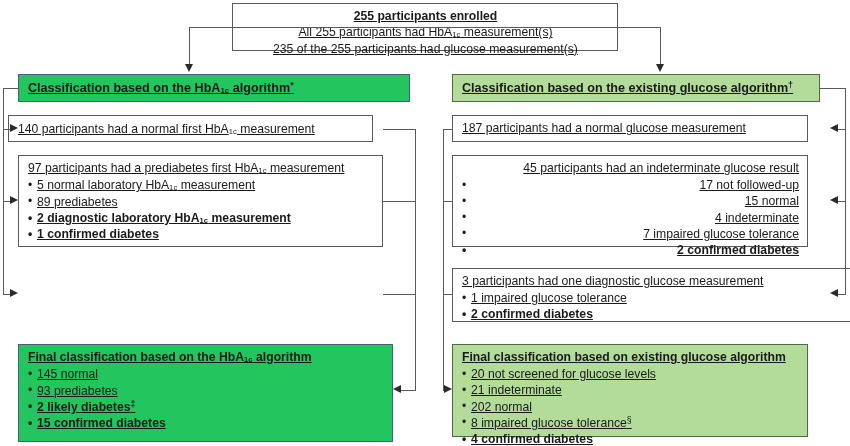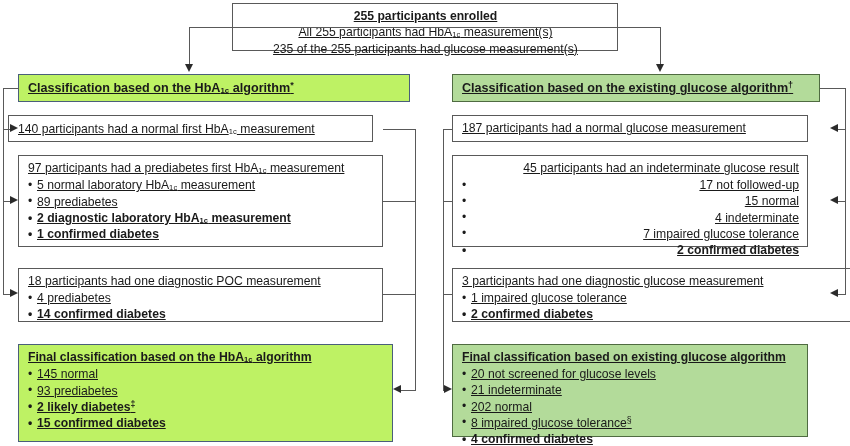--- a/index.html
+++ b/index.html
@@ -30,21 +30,21 @@
     font-size: 12.2px;
     line-height: 1.33;
     color: #1a1a1a;
     padding: 4px 8px 4px 9px;
     text-decoration: underline;
   }
   .box.enroll {
     text-align: center;
     padding-top: 4px;
   }
-  .box.blue  { background: #bef264; border-color: #4a5e7a; }
+  .box.blue  { background: #22c55e; border-color: #4a5e7a; }
   .box.green { background: #b3db9a; border-color: #4f6b41; }
 
   .hdr-line { white-space: nowrap; }
   .hdr-bold { font-weight: bold; }
   .title-line { margin-bottom: 1px; }
 
   ul.bullets {
     list-style: none;
     margin: 0;
     padding: 0;
@@ -123,27 +123,20 @@
   <div class="box" style="left:18px; top:155px; width:365px; height:92px;">
     <div class="hdr-line title-line"><span>97 participants had a prediabetes first HbA</span><sub>1c</sub><span> measurement</span></div>
     <ul class="bullets">
       <li><span>5 normal laboratory HbA</span><sub>1c</sub><span> measurement</span></li>
       <li><span>89 prediabetes</span></li>
       <li class="b"><span>2 diagnostic laboratory HbA</span><sub>1c</sub><span> measurement</span></li>
       <li class="b"><span>1 confirmed diabetes</span></li>
     </ul>
   </div>
 
-  <div class="box" style="left:18px; top:268px; width:365px; height:54px;">
-    <div class="hdr-line title-line">18 participants had one diagnostic POC measurement</div>
-    <ul class="bullets">
-      <li>4 prediabetes</li>
-      <li class="b">14 confirmed diabetes</li>
-    </ul>
-  </div>
 
   <div class="box blue" style="left:18px; top:344px; width:375px; height:98px;">
     <div class="hdr-line hdr-bold title-line"><span>Final classification based on the HbA</span><sub>1c</sub><span> algorithm</span></div>
     <ul class="bullets">
       <li><span>145 normal</span></li>
       <li><span>93 prediabetes</span></li>
       <li class="b"><span>2 likely diabetes</span><sup>‡</sup></li>
       <li class="b"><span>15 confirmed diabetes</span></li>
     </ul>
   </div>

